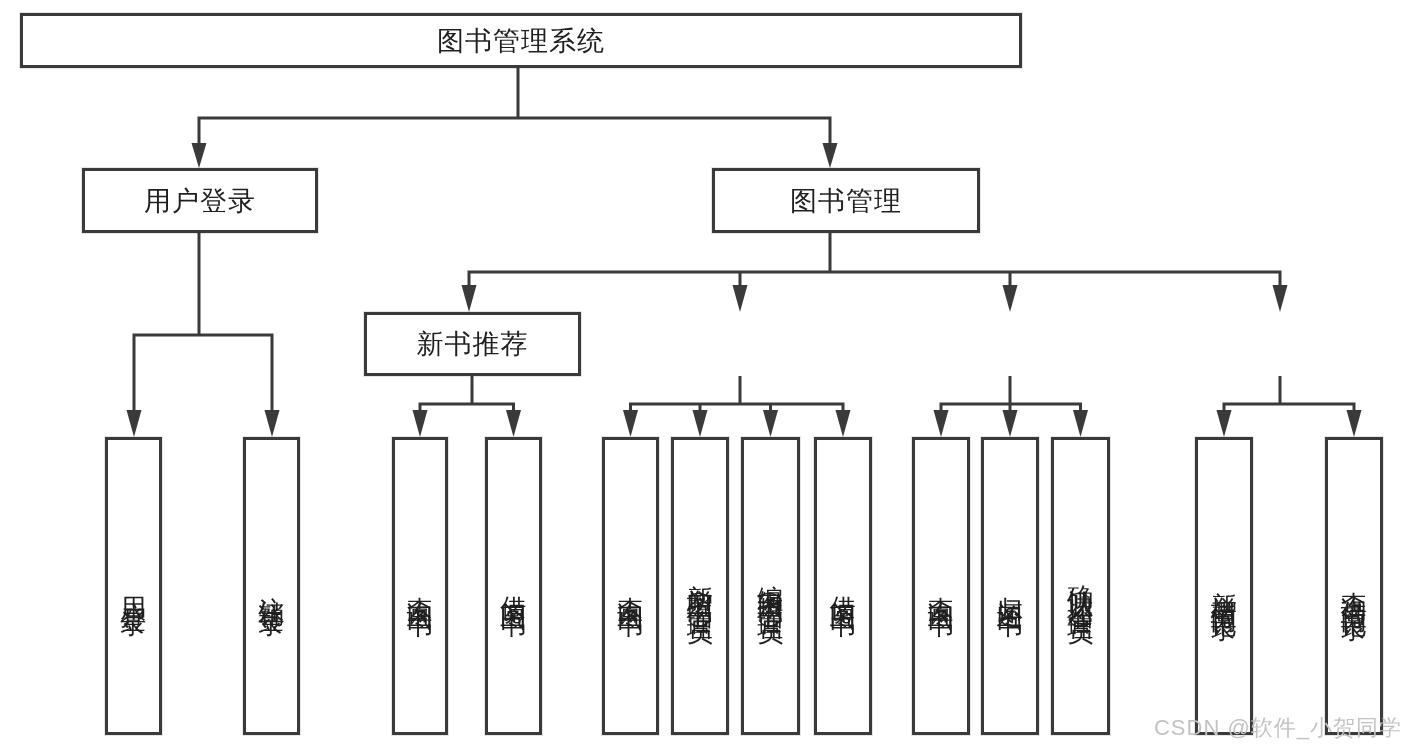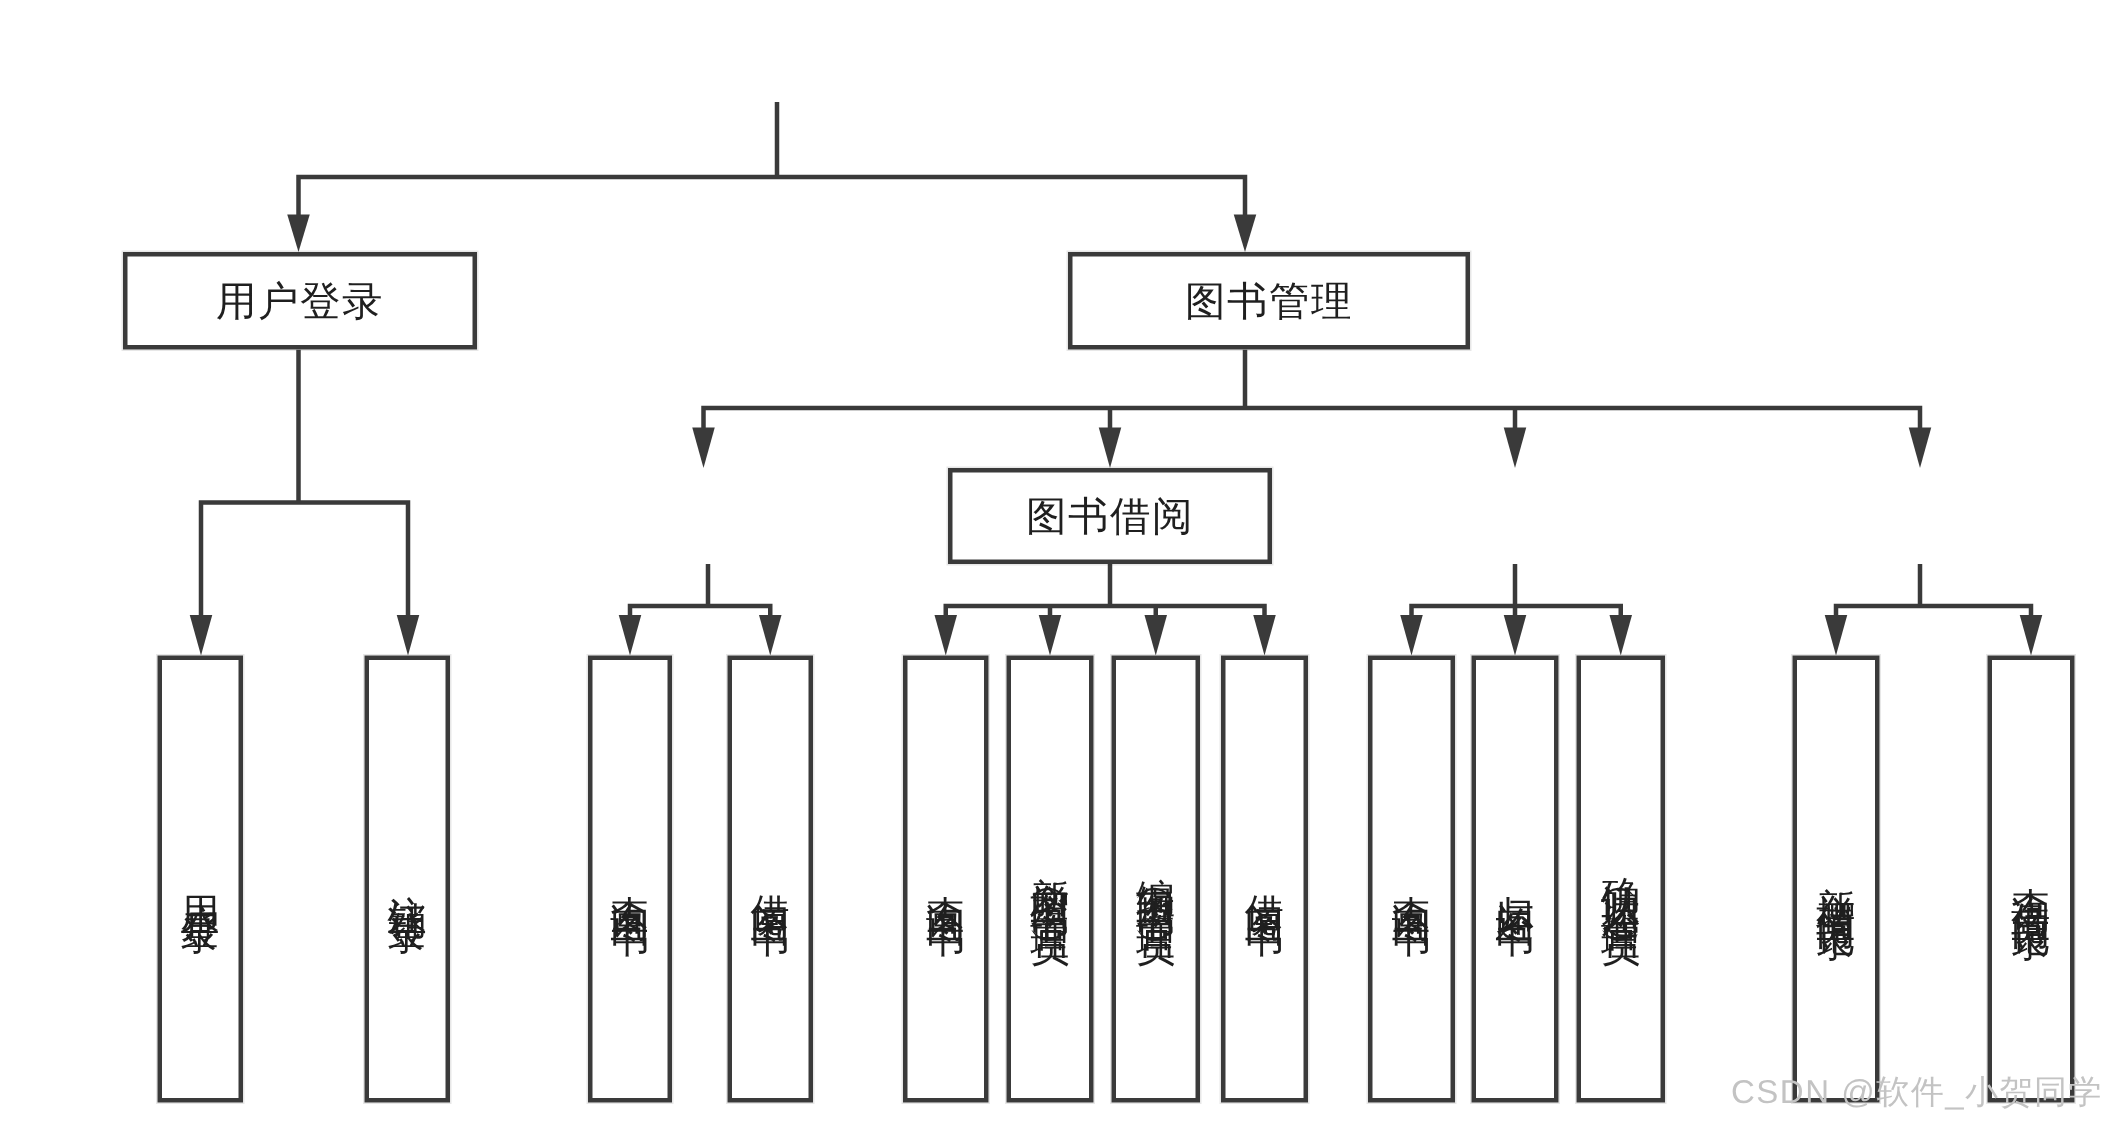--- a/index.html
+++ b/index.html
@@ -90,25 +90,26 @@
 
       <polygon points="933.5,410 948.5,410 941,437"></polygon>
       <polygon points="1002.5,410 1017.5,410 1010,437"></polygon>
       <polygon points="1073,410 1088,410 1080.5,437"></polygon>
 
       <polygon points="1216.5,410 1231.5,410 1224,437"></polygon>
       <polygon points="1346.5,410 1361.5,410 1354,437"></polygon>
     </g>
   </svg>
 
+  <div class="node hbox" style="left:20px;top:13px;width:1002px;height:55px">图书管理系统</div>
 
   <div class="node hbox" style="left:82px;top:168px;width:236px;height:65px">用户登录</div>
   <div class="node hbox" style="left:712px;top:168px;width:268px;height:65px">图书管理</div>
 
-  <div class="node hbox" style="left:632px;top:312px;width:216px;height:64px">图书借阅</div>
+  <div class="node hbox" style="left:364px;top:312px;width:217px;height:64px">新书推荐</div>
 
   <div class="node vbox" style="left:105px;top:437px;width:57px;height:298px">用户登录</div>
   <div class="node vbox" style="left:243px;top:437px;width:57px;height:298px">注销登录</div>
 
   <div class="node vbox" style="left:392px;top:437px;width:56px;height:298px">查询图书</div>
   <div class="node vbox" style="left:485px;top:437px;width:57px;height:298px">借阅图书</div>
 
   <div class="node vbox" style="left:602px;top:437px;width:57px;height:298px">查询图书</div>
   <div class="node vbox" style="left:671px;top:437px;width:58px;height:298px">新增图书（管理员）</div>
   <div class="node vbox" style="left:741px;top:437px;width:59px;height:298px">编辑图书（管理员）</div>

